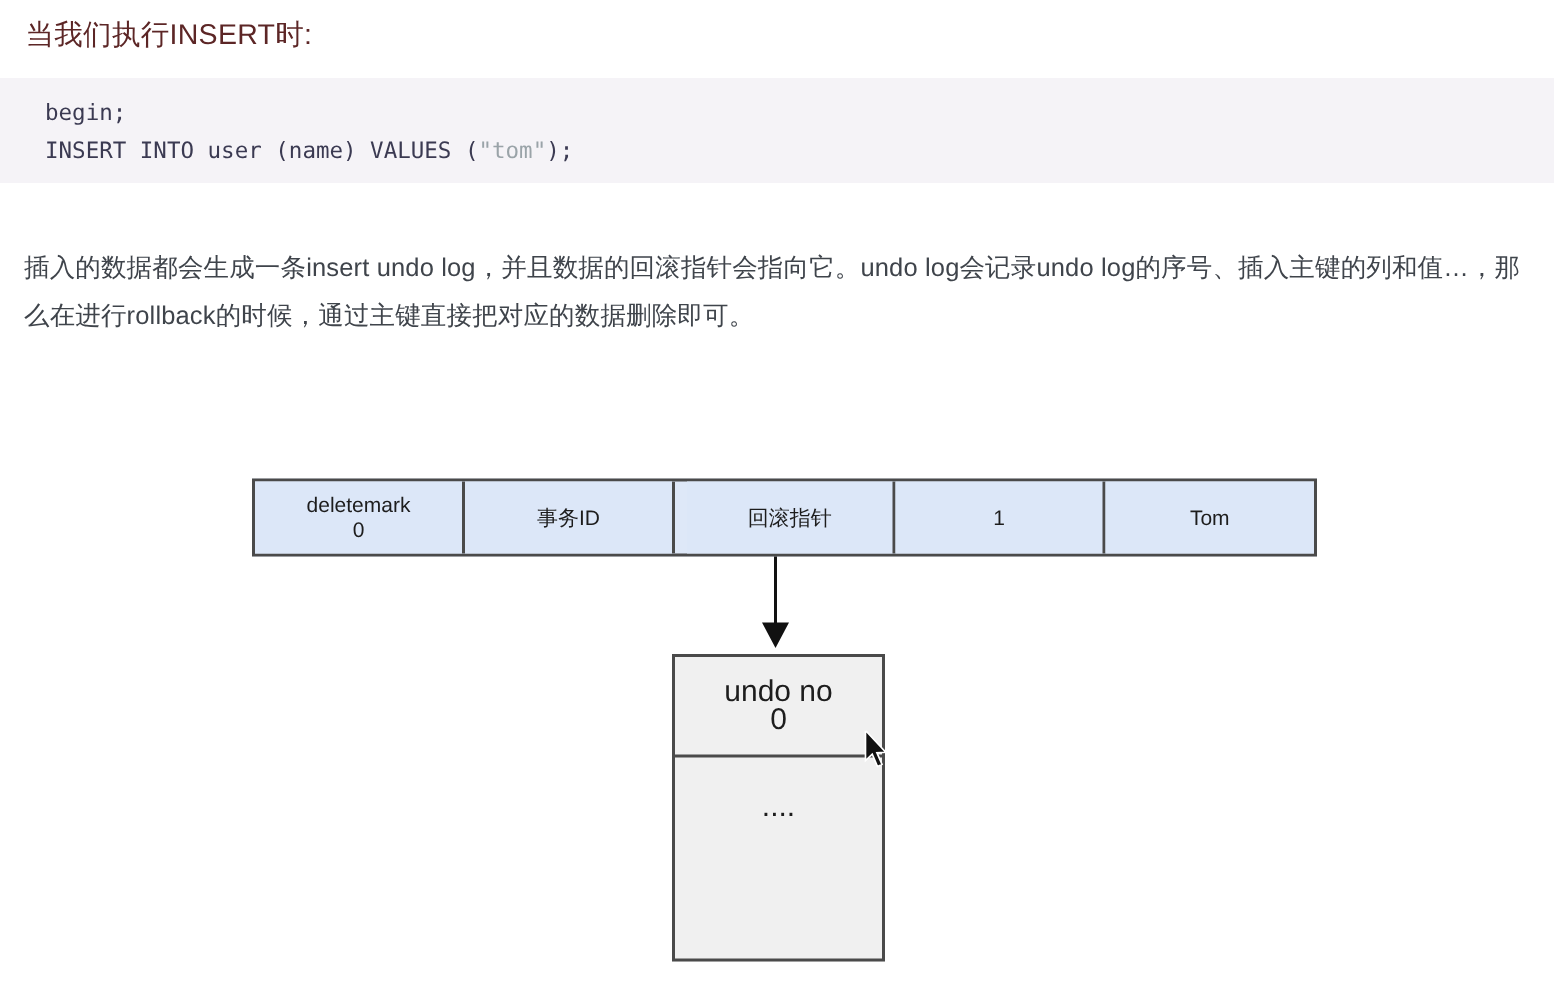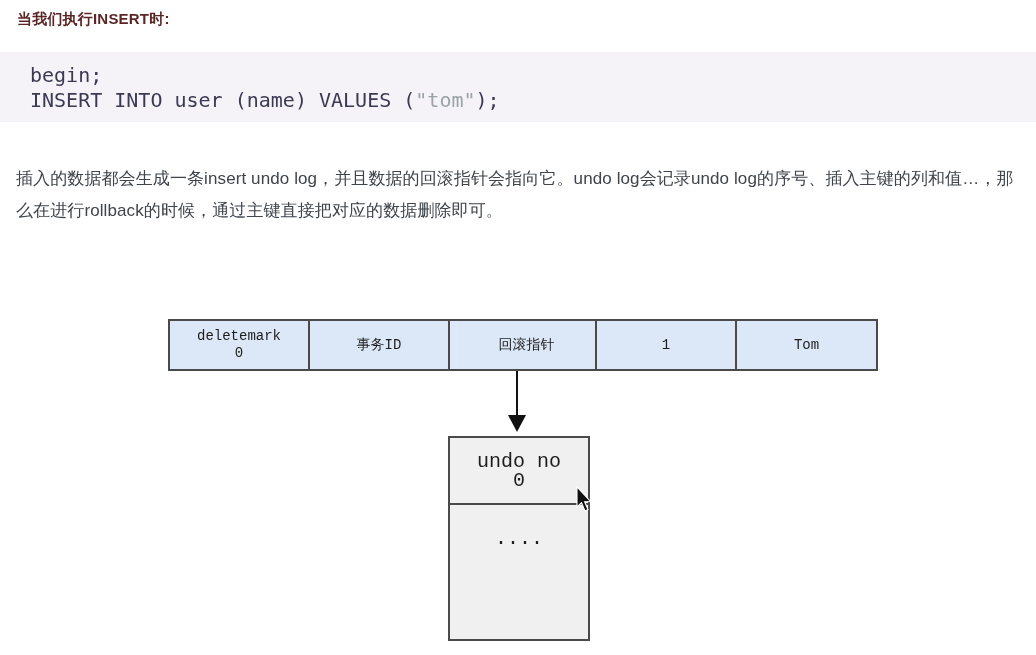--- a/index.html
+++ b/index.html
@@ -15,41 +15,41 @@
     overflow: hidden;
     font-family: "Liberation Sans", "DejaVu Sans", sans-serif;
     color: #3b3f45;
   }
 
   
   .heading {
     position: absolute;
     left: 17px;
     top: 10px;
-    font-size: 15px;
-    font-weight: bold;
+    font-size: 19px;
+    font-weight: normal;
     color: #5c2626;
     letter-spacing: 0.2px;
     white-space: nowrap;
   }
 
   
   .code-block {
     position: absolute;
     left: 0px;
     top: 52px;
     width: 1036px;
     height: 70px;
     background: #f5f3f7;
     box-sizing: border-box;
     padding: 11px 0 0 30px;
   }
   .code-line {
     font-family: "DejaVu Sans Mono", "Liberation Mono", monospace;
-    font-size: 20px;
+    font-size: 15px;
     line-height: 25px;
     color: #3b3a52;
     white-space: pre;
   }
   .code-line .tok-str {
     color: #9aa3a8;
   }
 
   
   .paragraph {
@@ -64,21 +64,20 @@
   }
 
   
   .diagram {
     position: absolute;
     left: 0;
     top: 0;
     width: 1036px;
     height: 632px;
     pointer-events: none;
-    font-family: Liberation Mono, monospace;
   }
 
   
   .record-row {
     position: absolute;
     left: 168px;
     top: 319px;
     height: 52px;
     display: flex;
     border: 2px solid #4a4a4a;

